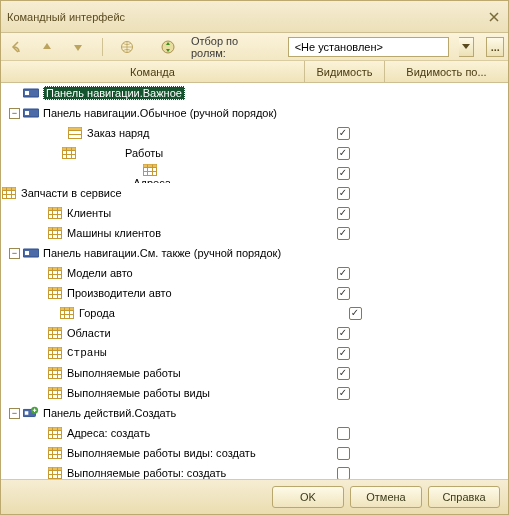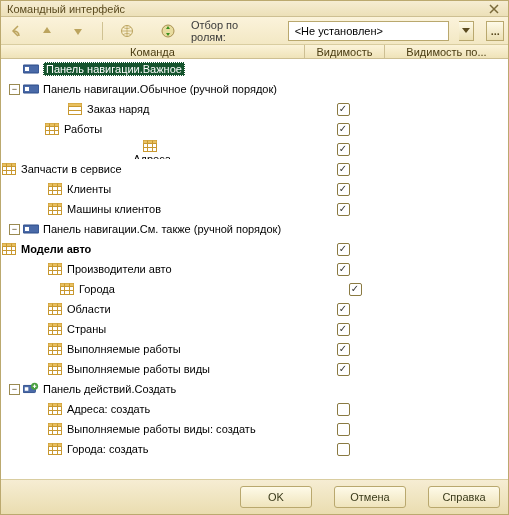--- a/index.html
+++ b/index.html
@@ -14,21 +14,21 @@
   }
   .window {
     width: 509px;
     height: 515px;
     background: linear-gradient(#fcf5e0, #f8efd0);
     border: 1px solid #bba96f;
     display: flex;
     flex-direction: column;
   }
   .titlebar {
-    height: 16px;
+    height: 32px;
     background: linear-gradient(#f6edd3, #ece0b8);
     border-bottom: 1px solid #cdbf92;
     display: flex;
     align-items: center;
     padding: 0 6px;
     color: #5a4a1f;
     font-size: 11px;
   }
   .titlebar .title { flex: 1; }
   .titlebar .close {
@@ -81,21 +81,21 @@
     width: 18px; height: 20px;
     display: flex; align-items: center; justify-content: center;
     border: 1px solid #b9a86e;
     margin-left: 2px;
     background: linear-gradient(#fefae8, #ece0b5);
     font-weight: bold;
     color: #5a4a1f;
   }
   .headers {
     display: flex;
-    height: 14px;
+    height: 22px;
     background: linear-gradient(#fbf3d9, #efe3b9);
     border-bottom: 1px solid #cdbf92;
     font-size: 11px;
     color: #4a3c12;
   }
   .hcol {
     display: flex; align-items: center; justify-content: center;
     border-right: 1px solid #cdbf92;
   }
   .hcol.cmd { width: 304px; }
@@ -170,21 +170,21 @@
     font-size: 10px;
     color: #333;
     line-height: 1;
   }
   .footer {
     height: 34px;
     display: flex;
     align-items: center;
     justify-content: flex-end;
     padding: 0 8px;
-    gap: 22px;
+    gap: 6px;
     background: linear-gradient(#f6edd3, #eaddb0);
   }
   .btn {
     min-width: 72px;
     height: 22px;
     border: 1px solid #b9a86e;
     border-radius: 3px;
     background: linear-gradient(#fefae8, #efe4bc);
     display: flex;
     align-items: center;
@@ -308,21 +308,21 @@
             </svg>
           </span>
           <span class="label">Заказ наряд</span>
         </div>
         <div class="cell-vis">
           <span class="check on"></span>
         </div>
         <div class="cell-visby"></div>
       </div>
       <div class="row">
-        <div class="cell-cmd" style="padding-left: 43px;">
+        <div class="cell-cmd" style="padding-left: 60px; gap: 44px;">
           <span class="icon">
             <svg width="14" height="12" viewBox="0 0 14 12">
               <rect x="0.5" y="0.5" width="13" height="11" fill="#fff" stroke="#c89830"></rect>
               <rect x="0.5" y="0.5" width="13" height="3" fill="#e8c060"></rect>
               <path d="M4.5 0.5 V11.5 M9.5 0.5 V11.5 M0.5 3.5 H13.5 M0.5 7.5 H13.5" stroke="#c89830" stroke-width="1"></path>
             </svg>
           </span>
           <span class="label">Работы</span>
         </div>
         <div class="cell-vis">
@@ -402,21 +402,21 @@
               <rect x="0" y="2" width="16" height="8" rx="1" fill="#4a6aa8" stroke="#2a4a88"></rect>
               <rect x="2" y="4" width="4" height="4" fill="#fff"></rect>
             </svg>
           </span>
           <span class="label">Панель навигации.См. также (ручной порядок)</span>
         </div>
         <div class="cell-vis"></div>
         <div class="cell-visby"></div>
       </div>
       <div class="row">
-        <div class="cell-cmd" style=" font-weight: bold;">
+        <div class="cell-cmd" style="padding-left: 46px;">
           <span class="icon">
             <svg width="14" height="12" viewBox="0 0 14 12">
               <rect x="0.5" y="0.5" width="13" height="11" fill="#fff" stroke="#c89830"></rect>
               <rect x="0.5" y="0.5" width="13" height="3" fill="#e8c060"></rect>
               <path d="M4.5 0.5 V11.5 M9.5 0.5 V11.5 M0.5 3.5 H13.5 M0.5 7.5 H13.5" stroke="#c89830" stroke-width="1"></path>
             </svg>
           </span>
           <span class="label">Модели авто</span>
         </div>
         <div class="cell-vis">
@@ -466,21 +466,21 @@
             </svg>
           </span>
           <span class="label">Области</span>
         </div>
         <div class="cell-vis">
           <span class="check on"></span>
         </div>
         <div class="cell-visby"></div>
       </div>
       <div class="row">
-        <div class="cell-cmd" style="padding-left: 46px;">
+        <div class="cell-cmd" style="padding-left: 46px; font-family: Liberation Mono, monospace;">
           <span class="icon">
             <svg width="14" height="12" viewBox="0 0 14 12">
               <rect x="0.5" y="0.5" width="13" height="11" fill="#fff" stroke="#c89830"></rect>
               <rect x="0.5" y="0.5" width="13" height="3" fill="#e8c060"></rect>
               <path d="M4.5 0.5 V11.5 M9.5 0.5 V11.5 M0.5 3.5 H13.5 M0.5 7.5 H13.5" stroke="#c89830" stroke-width="1"></path>
             </svg>
           </span>
           <span class="label">Страны</span>
         </div>
         <div class="cell-vis">
@@ -570,20 +570,36 @@
       </div>
       <div class="row">
         <div class="cell-cmd" style="padding-left: 46px;">
           <span class="icon">
             <svg width="14" height="12" viewBox="0 0 14 12">
               <rect x="0.5" y="0.5" width="13" height="11" fill="#fff" stroke="#c89830"></rect>
               <rect x="0.5" y="0.5" width="13" height="3" fill="#e8c060"></rect>
               <path d="M4.5 0.5 V11.5 M9.5 0.5 V11.5 M0.5 3.5 H13.5 M0.5 7.5 H13.5" stroke="#c89830" stroke-width="1"></path>
             </svg>
           </span>
+          <span class="label">Выполняемые работы: создать</span>
+        </div>
+        <div class="cell-vis">
+          <span class="check"></span>
+        </div>
+        <div class="cell-visby"></div>
+      </div>
+      <div class="row">
+        <div class="cell-cmd" style="padding-left: 46px;">
+          <span class="icon">
+            <svg width="14" height="12" viewBox="0 0 14 12">
+              <rect x="0.5" y="0.5" width="13" height="11" fill="#fff" stroke="#c89830"></rect>
+              <rect x="0.5" y="0.5" width="13" height="3" fill="#e8c060"></rect>
+              <path d="M4.5 0.5 V11.5 M9.5 0.5 V11.5 M0.5 3.5 H13.5 M0.5 7.5 H13.5" stroke="#c89830" stroke-width="1"></path>
+            </svg>
+          </span>
           <span class="label">Города: создать</span>
         </div>
         <div class="cell-vis">
           <span class="check"></span>
         </div>
         <div class="cell-visby"></div>
       </div>
     </div>
 
   <div class="footer">

